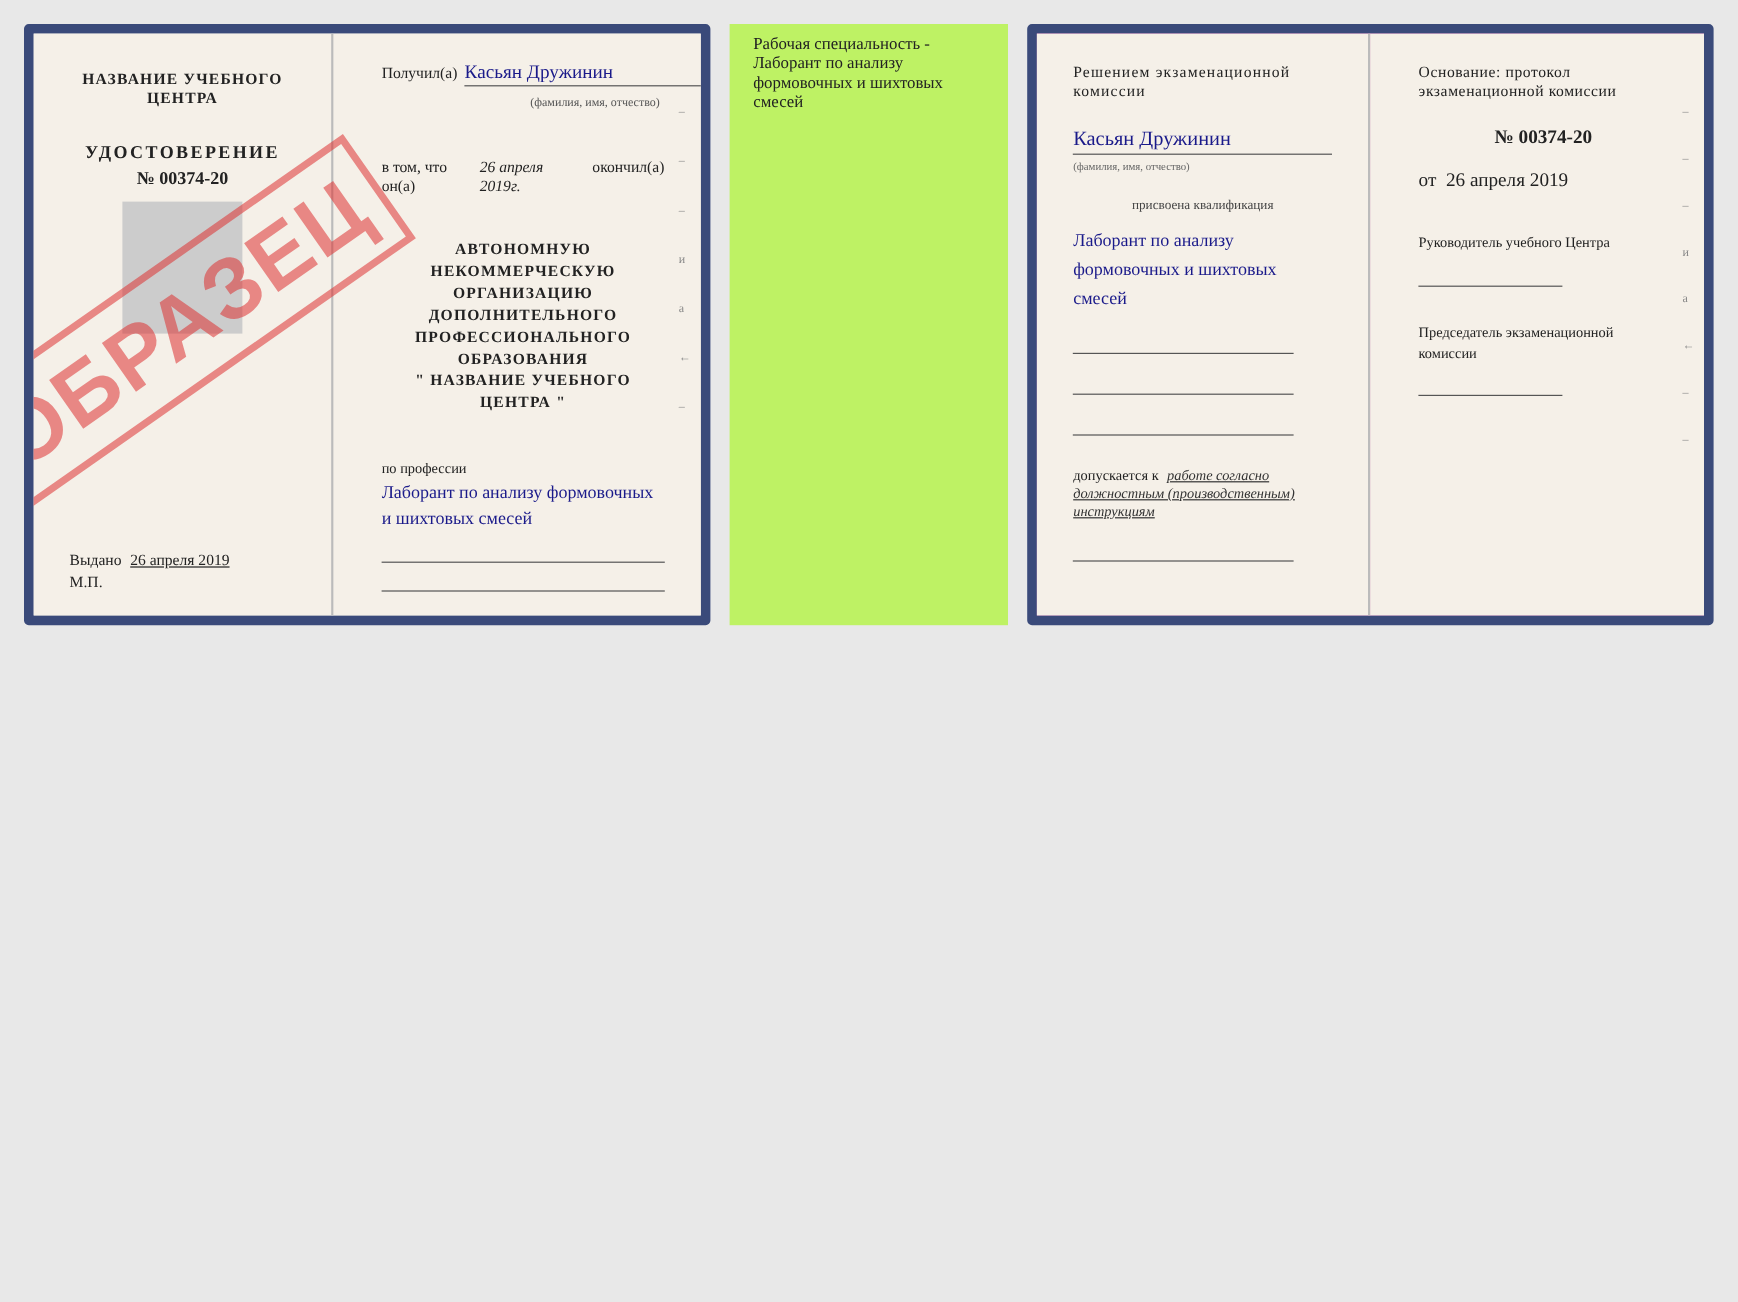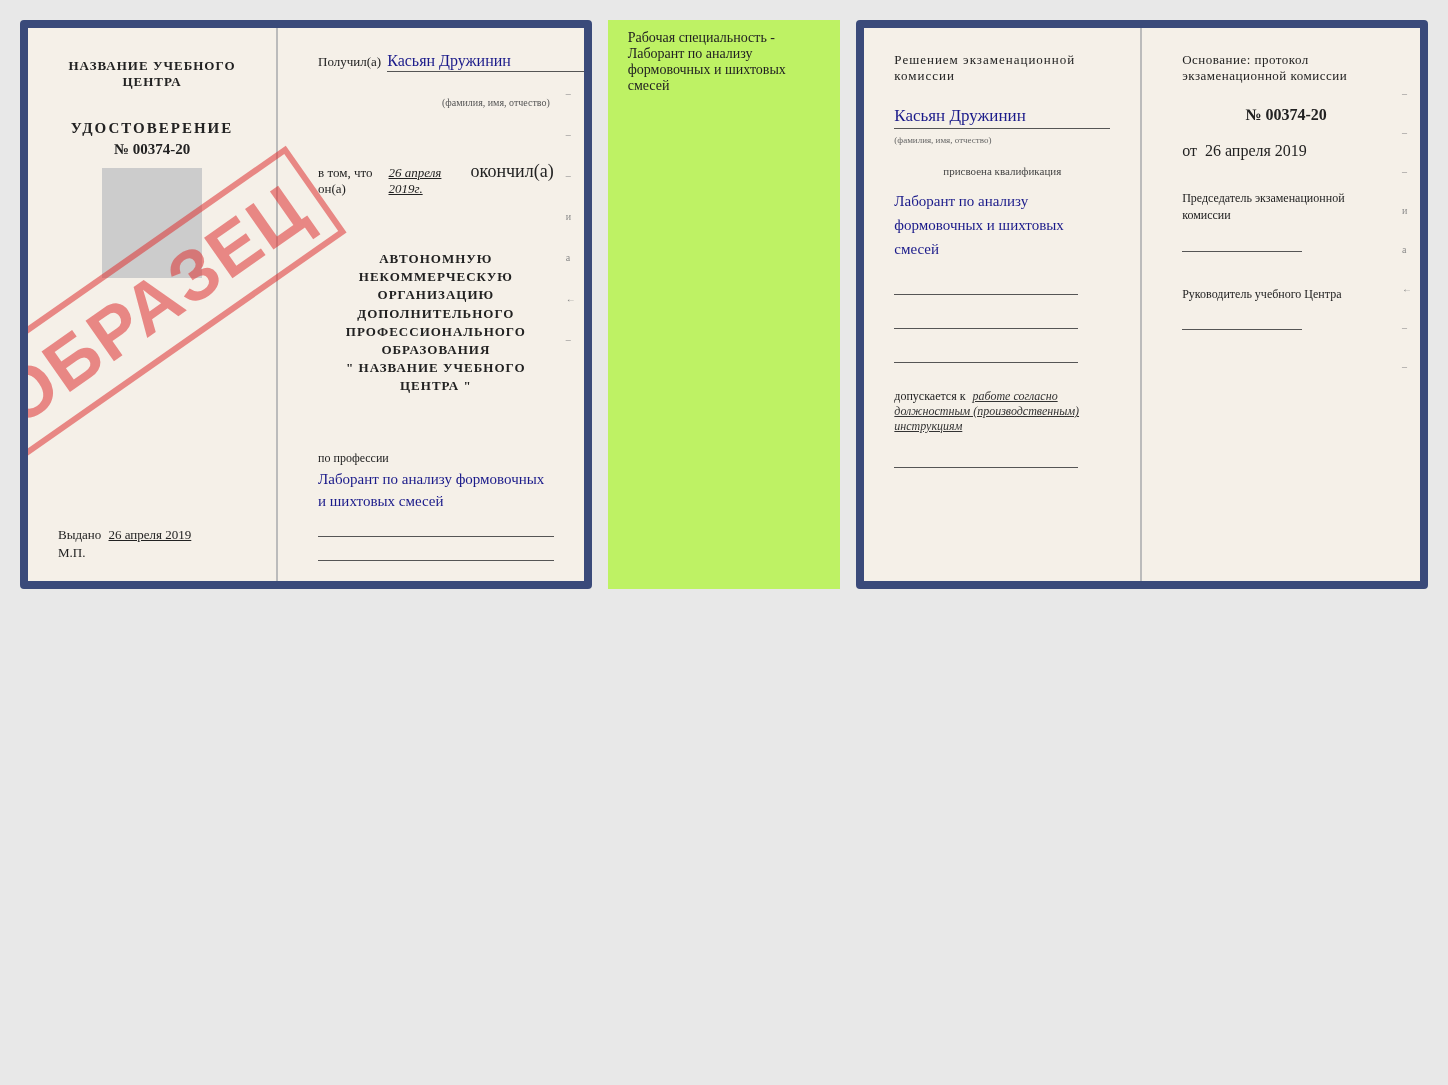--- a/index.html
+++ b/index.html
@@ -38,21 +38,21 @@
       display: flex;
       flex-direction: column;
     }
 
     .doc-right {
       width: 55%;
       padding: 24px 30px 20px 40px;
       background: #f5f0e8;
       display: flex;
       flex-direction: column;
-      gap: 31px;
+      gap: 14px;
       position: relative;
     }
 
     
     .center-title {
       text-align: center;
       font-size: 13px;
       font-weight: bold;
       letter-spacing: 1px;
       color: #222;
@@ -349,22 +349,22 @@
 
       <div class="field-line">
         <span style="font-size:13px;">Получил(а)</span>
         <span class="handwritten">Касьян Дружинин</span>
         <span style="font-size:13px;">–</span>
       </div>
       <span class="small-label" style="margin-left:120px; margin-top:-8px;">(фамилия, имя, отчество)</span>
 
       <div class="field-line" style="margin-top:10px;">
         <span style="font-size:13px;margin-top:16px;">в том, что он(а)</span>
-        <span style="font-style:italic; text-decoration:underline; font-size:13px;">26 апреля 2019г.</span>
-        <span style="font-size:18px; margin-left:8px;">окончил(а)</span>
+        <span style="font-style:italic; font-size:13px;">26 апреля 2019г.</span>
+        <span style="font-size:13px; margin-left:8px;">окончил(а)</span>
       </div>
 
       <div style="margin-top:20px;">
         <div class="block-title">АВТОНОМНУЮ НЕКОММЕРЧЕСКУЮ ОРГАНИЗАЦИЮ</div>
         <div class="block-title">ДОПОЛНИТЕЛЬНОГО ПРОФЕССИОНАЛЬНОГО ОБРАЗОВАНИЯ</div>
         <div class="block-title">"  НАЗВАНИЕ УЧЕБНОГО ЦЕНТРА  "</div>
       </div>
 
       <div style="margin-top:24px;">
         <div class="profession-label">по профессии</div>
@@ -416,30 +416,30 @@
 
       <div class="protocol-title">Основание: протокол экзаменационной комиссии</div>
 
       <div class="protocol-number">№ 00374-20</div>
 
       <div class="protocol-date">
         <span>от</span>
         <span style="margin-left:4px;">26 апреля 2019</span>
       </div>
 
+      <div class="signature-block" style="margin-top:20px;">
+        <div class="signature-label">Руководитель учебного Центра</div>
+        <div class="signature-line"></div>
+      </div>
+
       <div class="signature-block">
         <div class="signature-label">Председатель экзаменационной комиссии</div>
         <div class="signature-line"></div>
       </div>
 
-      <div class="signature-block" style="margin-top:20px;">
-        <div class="signature-label">Руководитель учебного Центра</div>
-        <div class="signature-line"></div>
-      </div>
-
       <div class="right-margin-marks-bottom">
         <span>–</span>
         <span>–</span>
         <span>–</span>
         <span>и</span>
         <span>а</span>
         <span>←</span>
         <span>–</span>
         <span>–</span>
       </div>

